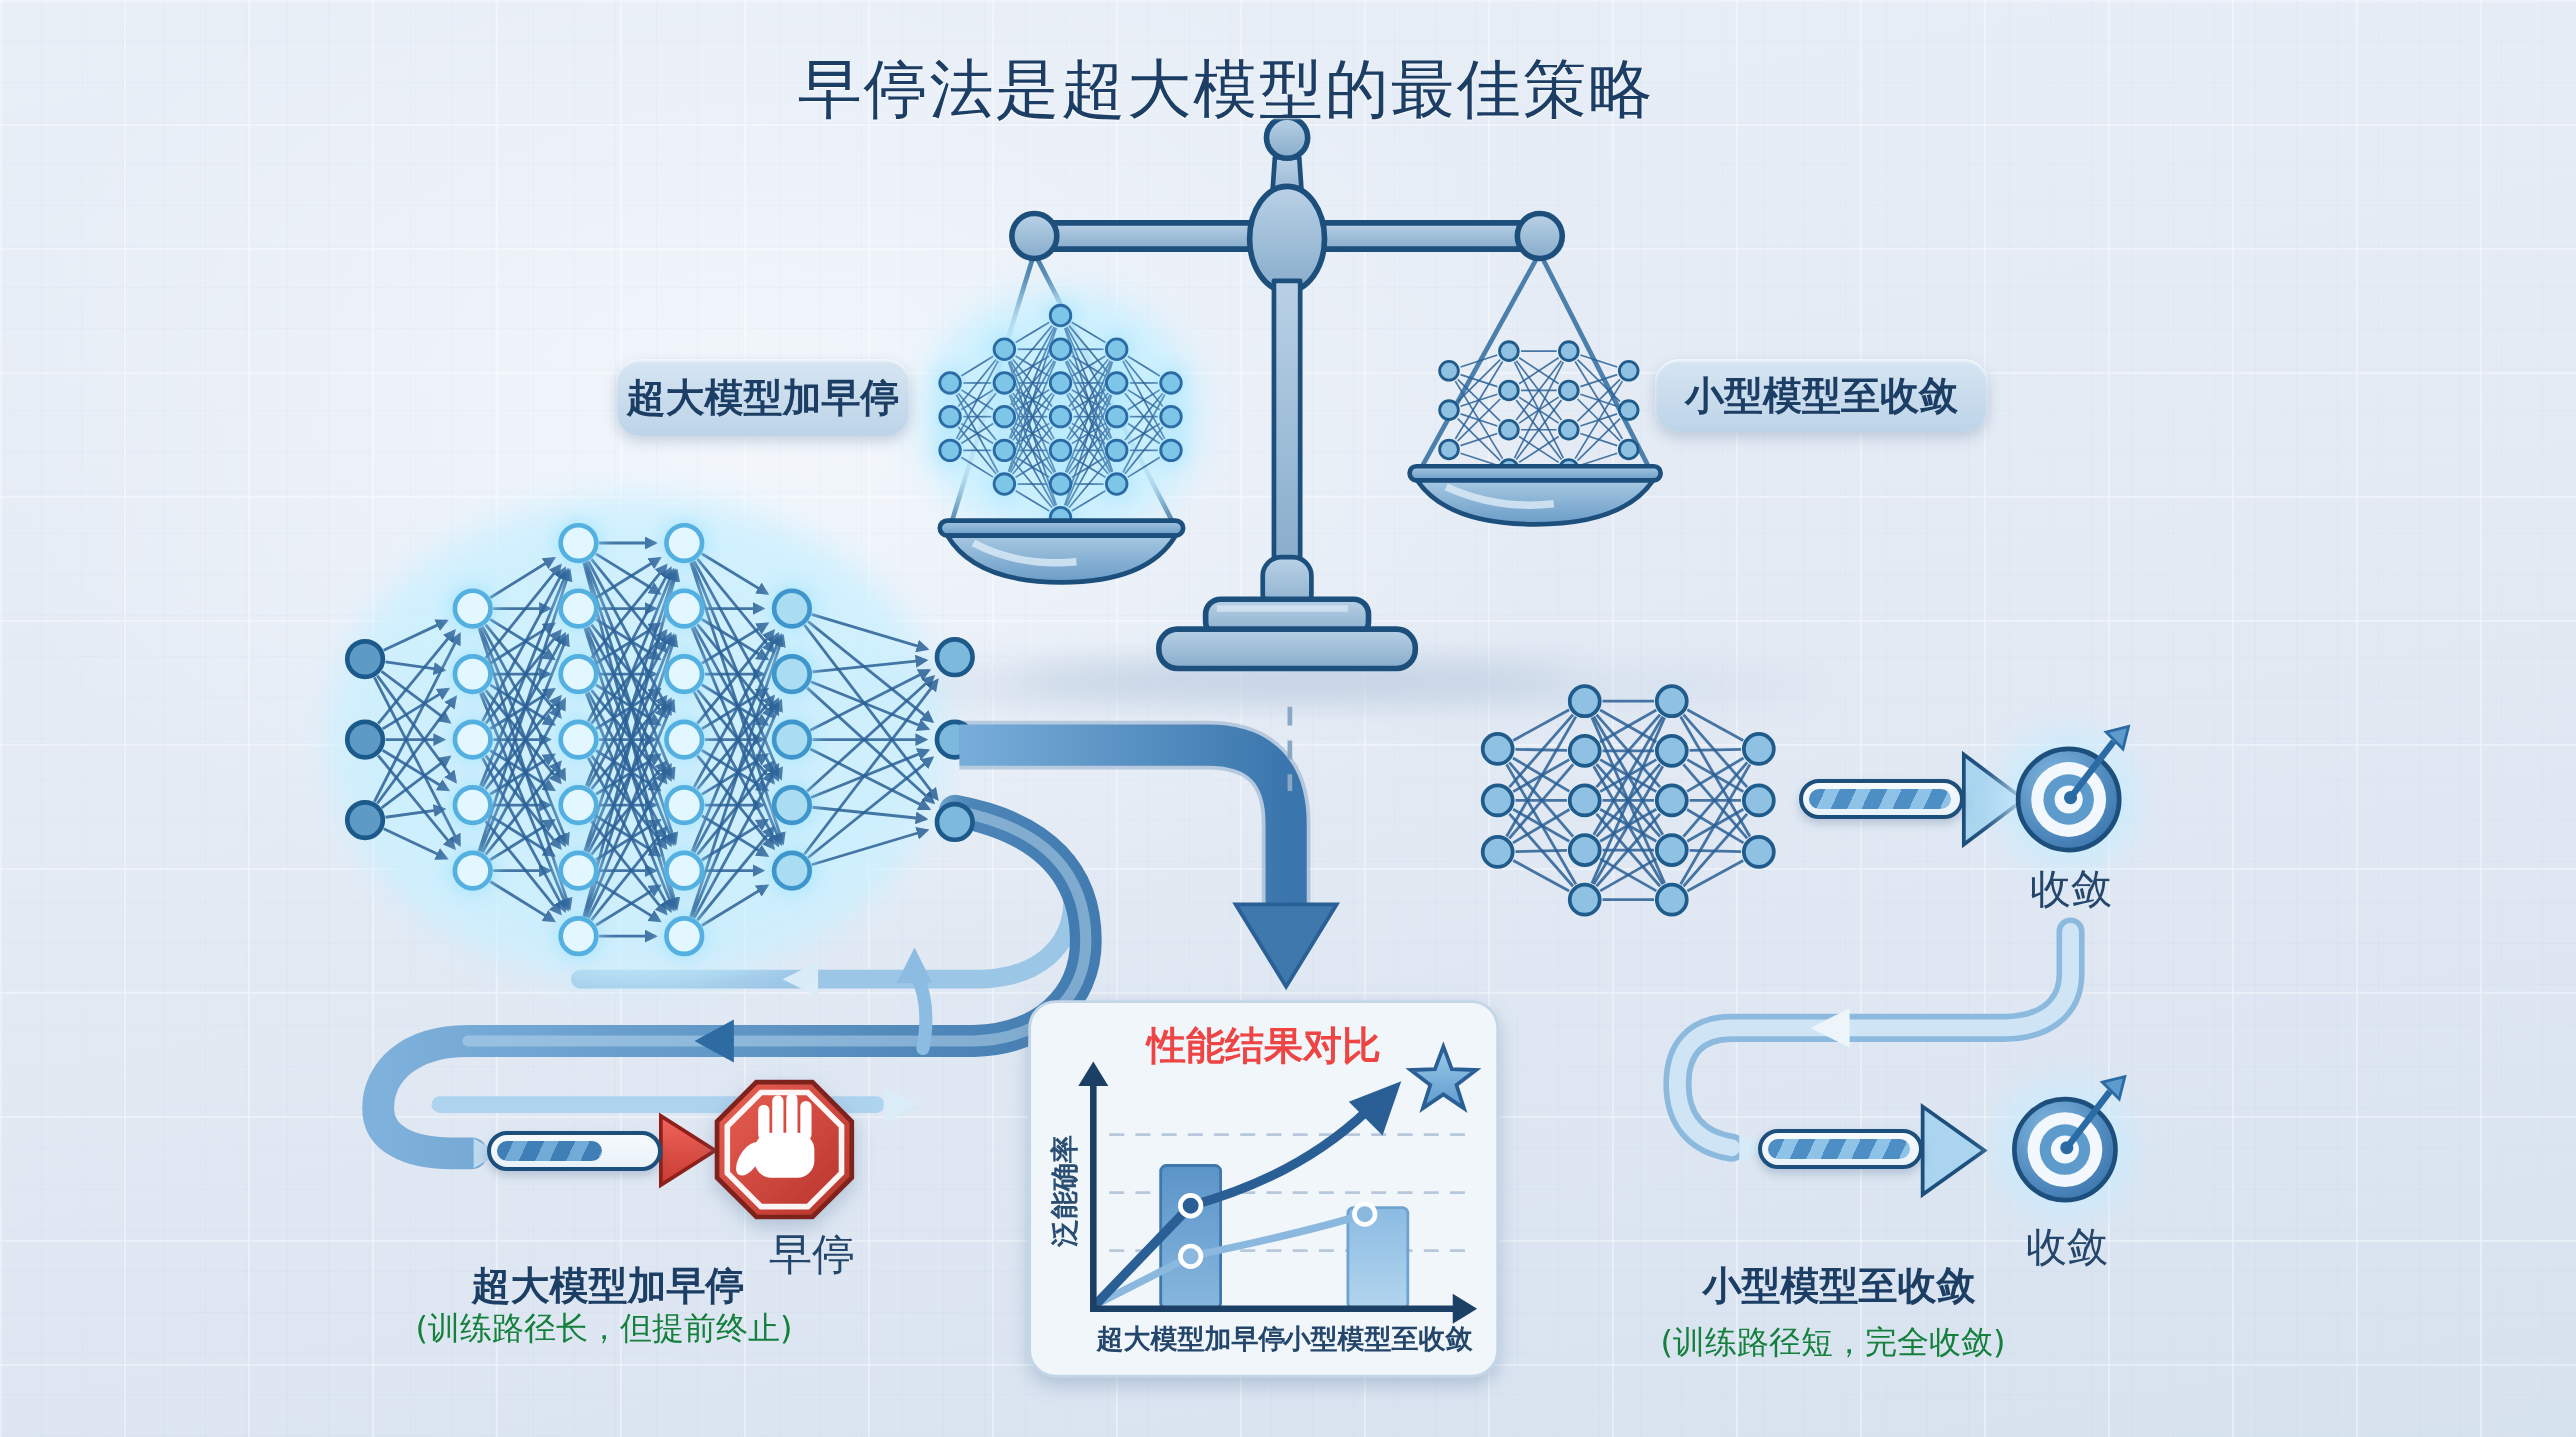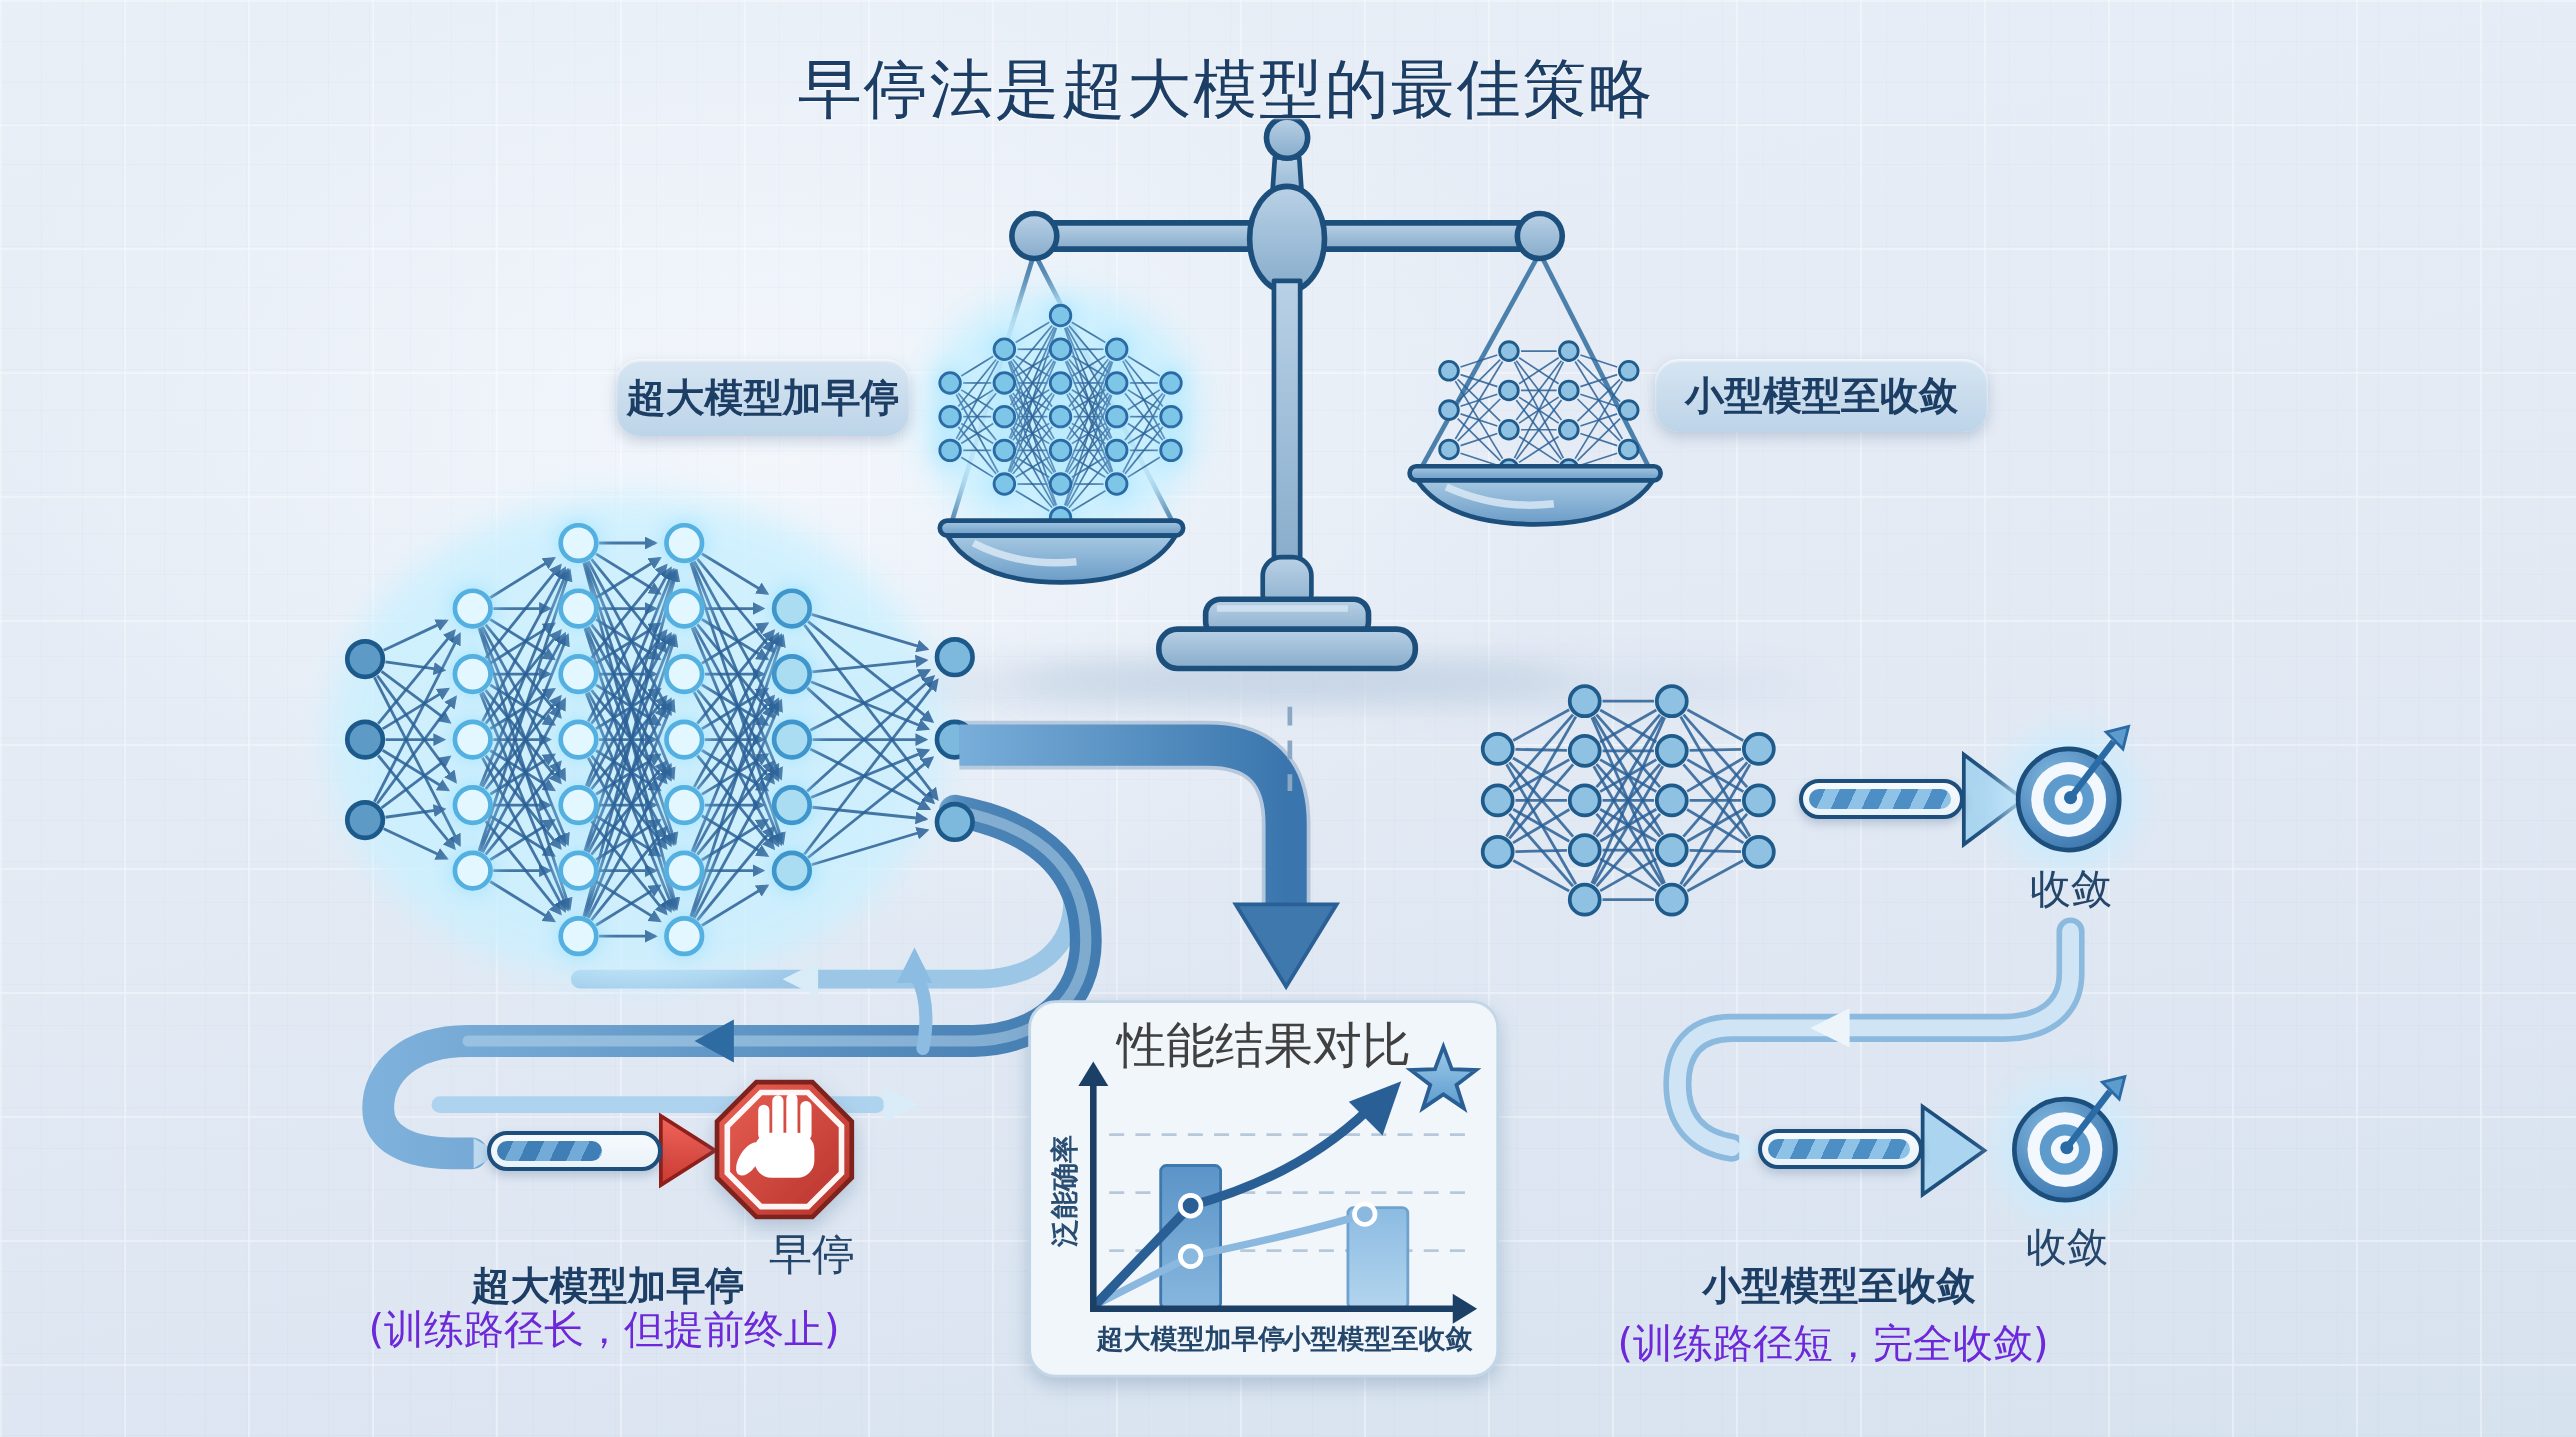--- a/index.html
+++ b/index.html
@@ -17,23 +17,23 @@
        background-size:124px 124px,124px 124px,41px 41px,41px 41px;}
   .abs{position:absolute;}
   .ctr{transform:translate(-50%,-50%);white-space:nowrap;}
   .navy{color:#1c3e64;}
   .title{font-size:64px;font-weight:normal;letter-spacing:1.9px;text-shadow:0 1.9px 1.9px rgba(255,255,255,.8);}
   .pill{background:linear-gradient(180deg,#d6e5f2,#bdd4e8);border-radius:24px;
         box-shadow:0 5.6px 13px rgba(70,100,140,.25), inset 0 1.9px 2.8px rgba(255,255,255,.8);
         display:flex;align-items:center;justify-content:center;
         font-size:39px;font-weight:bold;color:#1c3e64;}
   .cap1{font-size:39px;font-weight:bold;color:#1c3e64;}
-  .cap2{font-size:40px;color:#6d28d9;}
+  .cap2{font-size:32px;color:#15803d;}
   .small-label{font-size:41px;font-weight:normal;color:#24466b;}
-  .chart-title{font-size:49px;font-weight:normal;color:#404040;}
+  .chart-title{font-size:39px;font-weight:bold;color:#ef4444;}
   .xlab{font-size:27px;font-weight:bold;color:#24466b;}
   .ylab{font-size:28px;font-weight:bold;color:#2a4d72;transform:translate(-50%,-50%) rotate(-90deg);}
   .pbar{border:4.7px solid #1d4f7d;border-radius:24px;background:linear-gradient(180deg,#f6fafd,#e9f2f9);
         box-shadow:0 4.7px 9.4px rgba(60,90,130,.25);}
   .pfill{position:absolute;top:5.6px;left:5.6px;height:20.6px;border-radius:11.2px;
         background:repeating-linear-gradient(115deg,#3f7fb5 0 15px,#72abd8 15px 28px);}
   .pfill.light{background:repeating-linear-gradient(115deg,#4d8fc4 0 15px,#8ec2e6 15px 28px);}
 </style>
 </head>
 <body>

